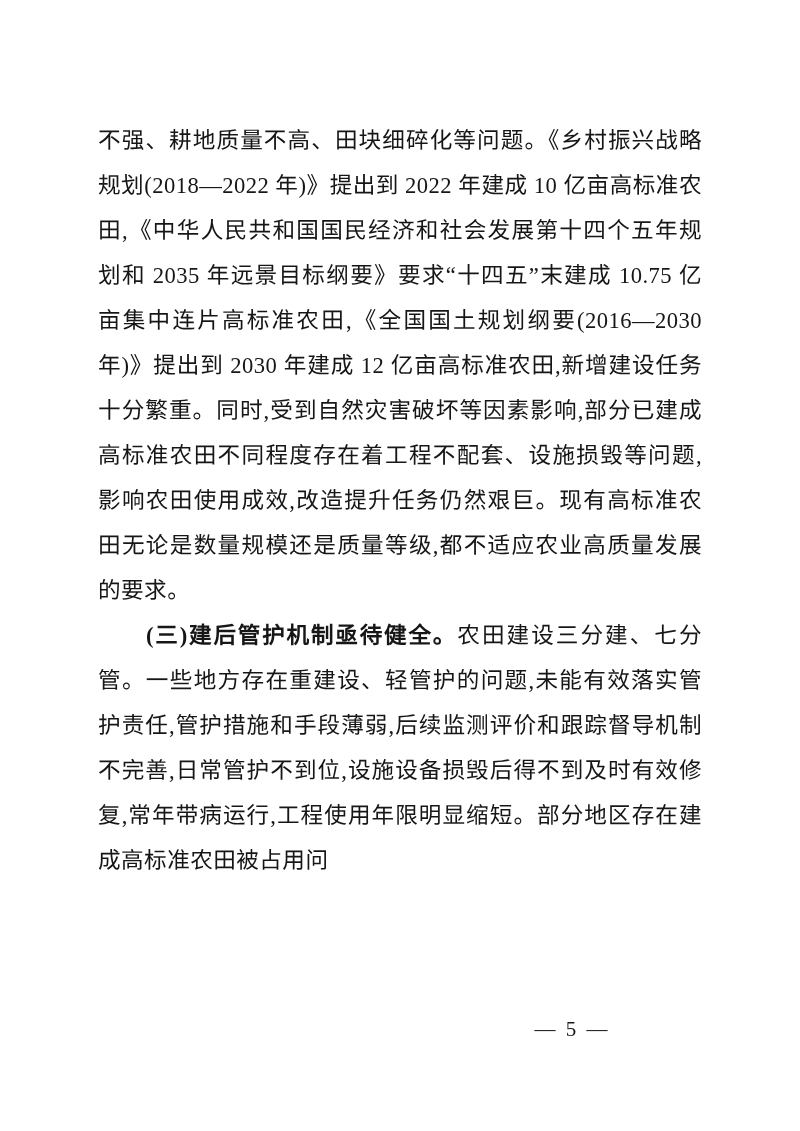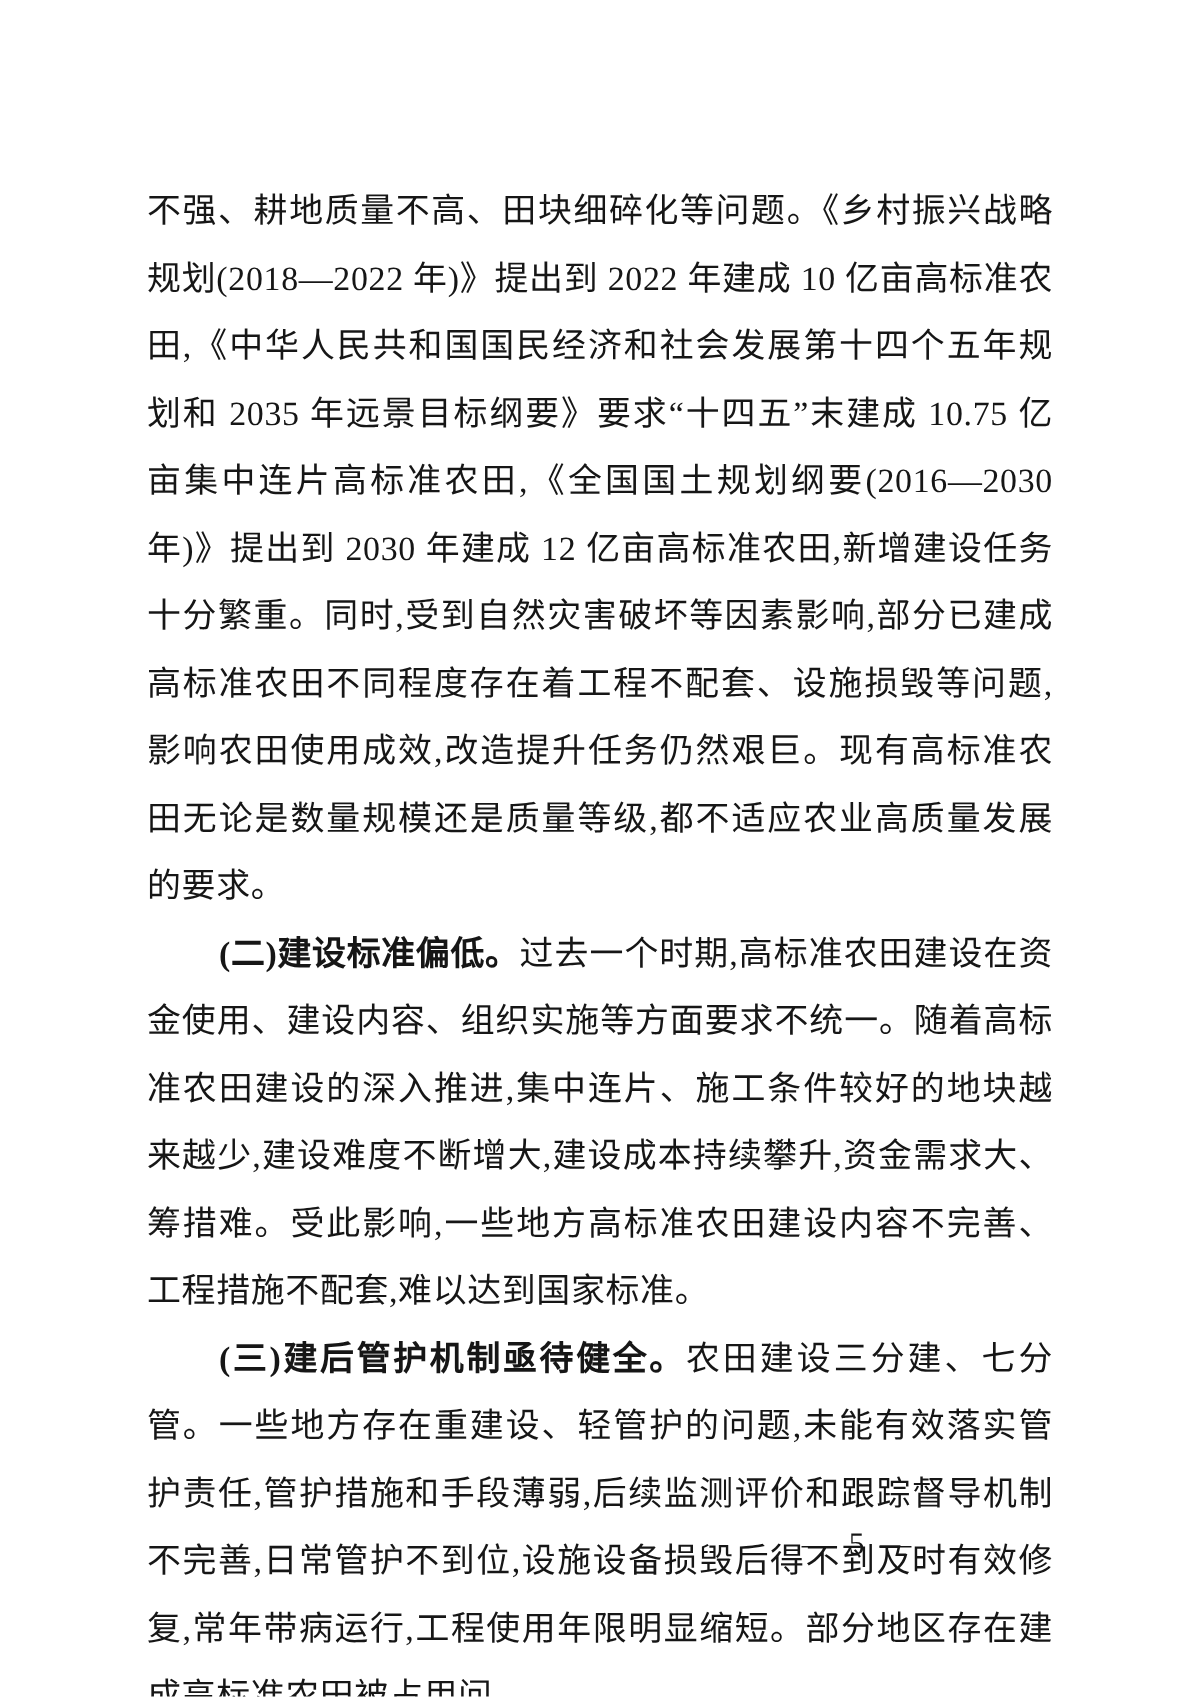--- a/index.html
+++ b/index.html
@@ -86,23 +86,20 @@
 <body>
 
 <div class="page">
 
   <div class="body-column">
 
     <p class="para">
       <span>不强、耕地质量不高、田块细碎化等问题。《乡村振兴战略规划(2018—2022 年)》提出到 2022 年建成 10 亿亩高标准农田,《中华人民共和国国民经济和社会发展第十四个五年规划和 2035 年远景目标纲要》要求“十四五”末建成 10.75 亿亩集中连片高标准农田,《全国国土规划纲要(2016—2030 年)》提出到 2030 年建成 12 亿亩高标准农田,新增建设任务十分繁重。同时,受到自然灾害破坏等因素影响,部分已建成高标准农田不同程度存在着工程不配套、设施损毁等问题,影响农田使用成效,改造提升任务仍然艰巨。现有高标准农田无论是数量规模还是质量等级,都不适应农业高质量发展的要求。</span>
     </p>
 
-    <p class="para indent">
-      <span class="run-in-heading">(二)建设标准偏低。</span><span>过去一个时期,高标准农田建设在资金使用、建设内容、组织实施等方面要求不统一。随着高标准农田建设的深入推进,集中连片、施工条件较好的地块越来越少,建设难度不断增大,建设成本持续攀升,资金需求大、筹措难。受此影响,一些地方高标准农田建设内容不完善、工程措施不配套,难以达到国家标准。</span>
-    </p>
 
     <p class="para indent">
       <span class="run-in-heading">(三)建后管护机制亟待健全。</span><span>农田建设三分建、七分管。一些地方存在重建设、轻管护的问题,未能有效落实管护责任,管护措施和手段薄弱,后续监测评价和跟踪督导机制不完善,日常管护不到位,设施设备损毁后得不到及时有效修复,常年带病运行,工程使用年限明显缩短。部分地区存在建成高标准农田被占用问</span>
     </p>
 
   </div>
 
   <div class="page-footer">
     <div class="folio">— 5 —</div>
   </div>

